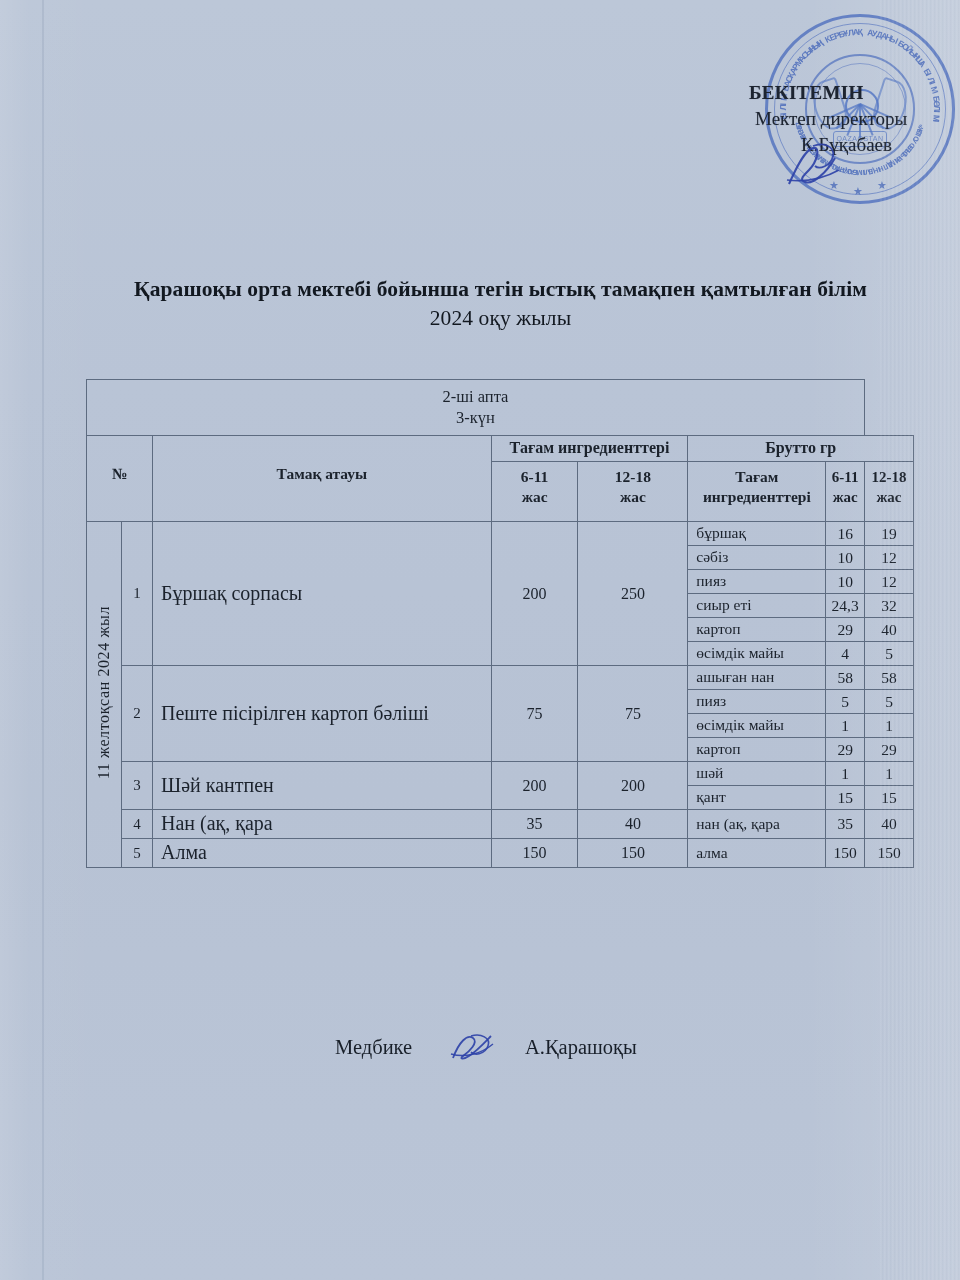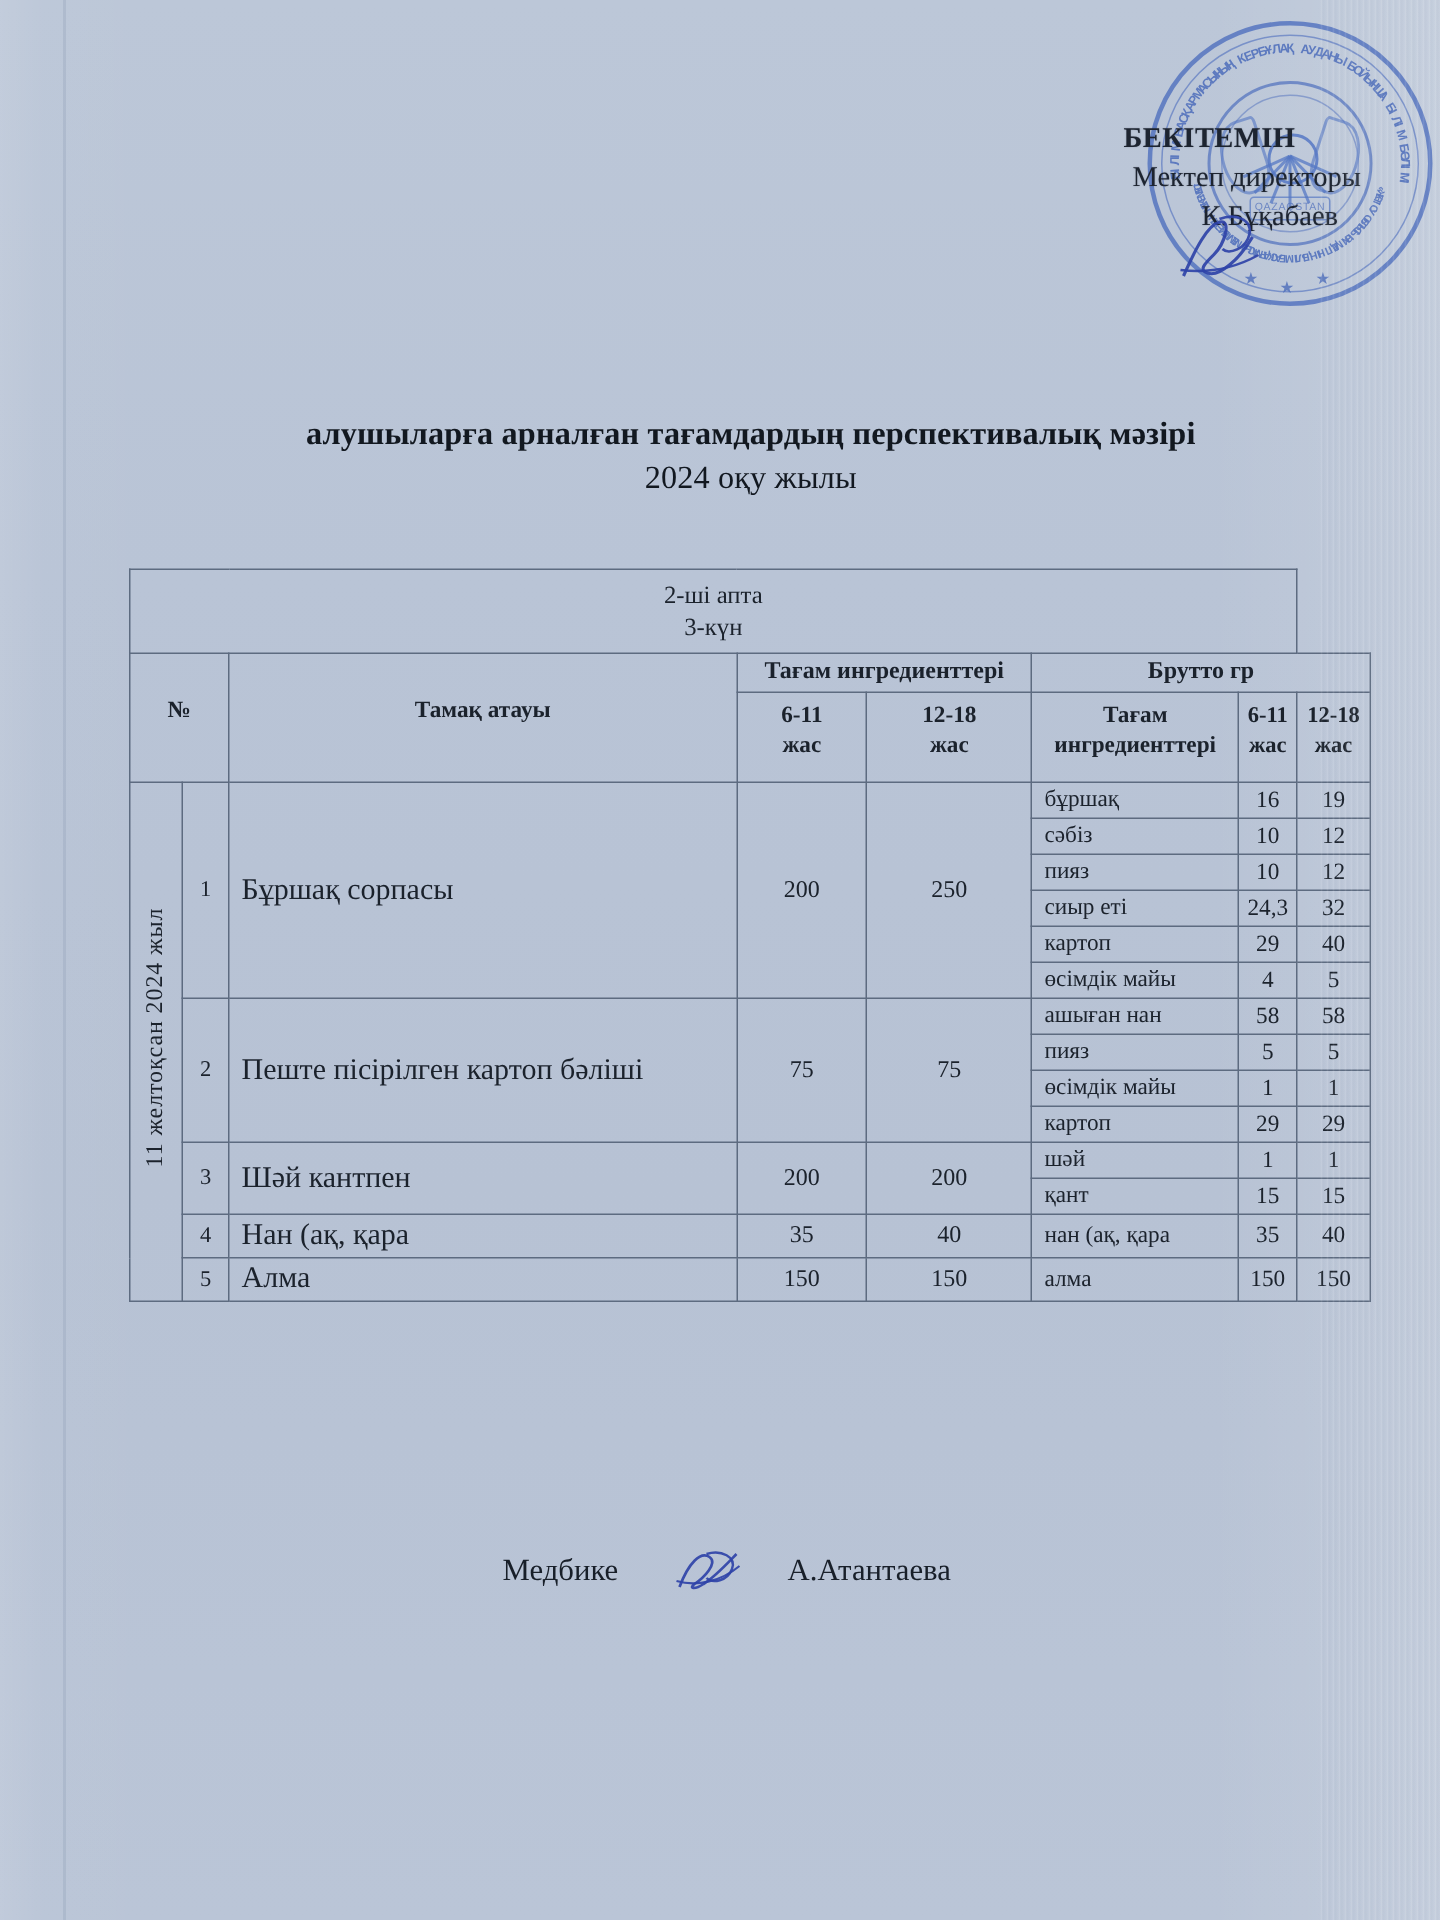--- a/index.html
+++ b/index.html
@@ -415,21 +415,21 @@
   </div>
 
   <svg class="dir-signature" viewBox="0 0 86 56">
     <path class="ink" stroke-width="2.1" d="M6,48 C14,30 22,14 30,12 C38,10 34,26 26,34 C20,40 16,44 22,46 C30,49 44,36 52,22"></path>
     <path class="ink" stroke-width="1.8" d="M30,10 C40,6 52,10 50,20 C48,30 36,34 32,30"></path>
     <path class="ink" stroke-width="1.6" d="M4,44 C20,46 38,44 56,34"></path>
   </svg>
 </div>
 
 <div id="doc-title">
-  <div class="t2">алушыларға арналған тағамдардың перспективалық мәзірі</div>
+  <div class="t1">Қарашоқы орта мектебі бойынша тегін ыстық тамақпен қамтылған білім</div>
   <div class="t3">2024 оқу жылы</div>
 </div>
 
 <table id="menu-table">
   <thead>
     <tr>
       <td class="wk-head" colspan="7">
         <div>2-ші апта</div>
         <div>3-күн</div>
       </td>
@@ -561,17 +561,17 @@
 <div id="footer-signatures">
   <div class="sig-row">
     <div class="sig-role">Медбике</div>
     <div class="sig-mark">
       <svg viewBox="0 0 78 30" width="78" height="30">
         <path class="ink" stroke-width="1.8" d="M10,26 C16,10 24,2 30,6 C36,10 26,20 20,24 C16,27 20,28 26,24 C34,19 44,8 48,4"></path>
         <path class="ink" stroke-width="1.6" d="M28,4 C38,1 48,6 45,14 C42,22 32,24 28,20"></path>
         <path class="ink" stroke-width="1.4" d="M8,22 C22,26 38,22 50,12"></path>
       </svg>
     </div>
-    <div class="sig-name">А.Атантаева</div>
+    <div class="sig-name">А.Қарашоқы</div>
   </div>
 </div>
 
 <div id="scanlines"></div>
 
 </body></html>

